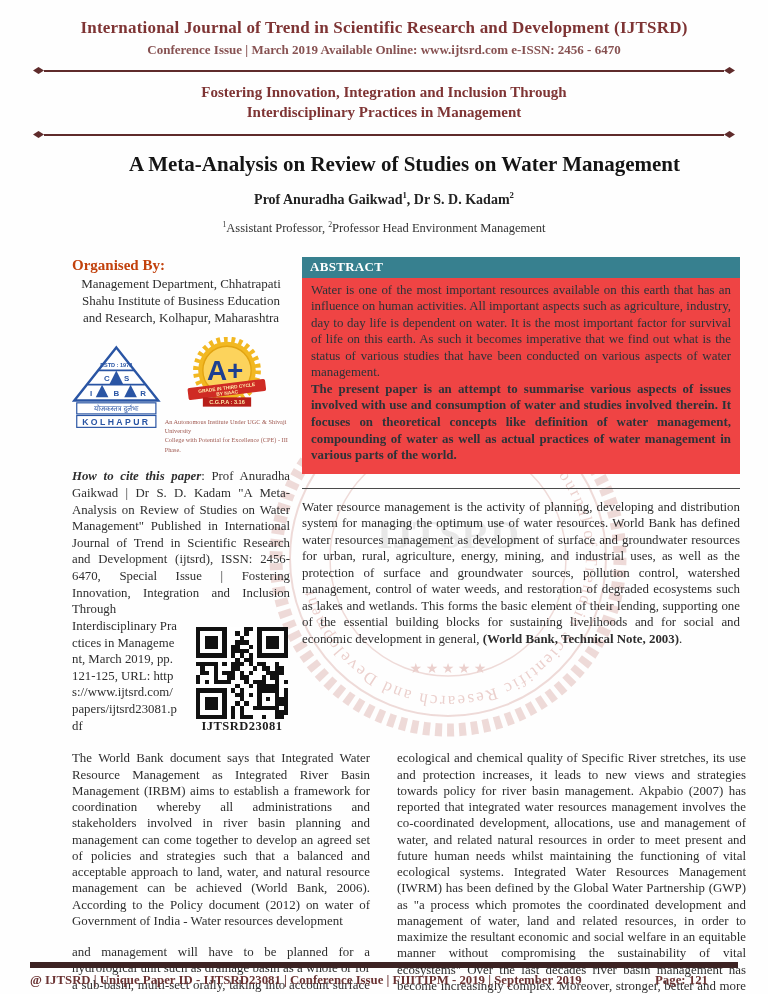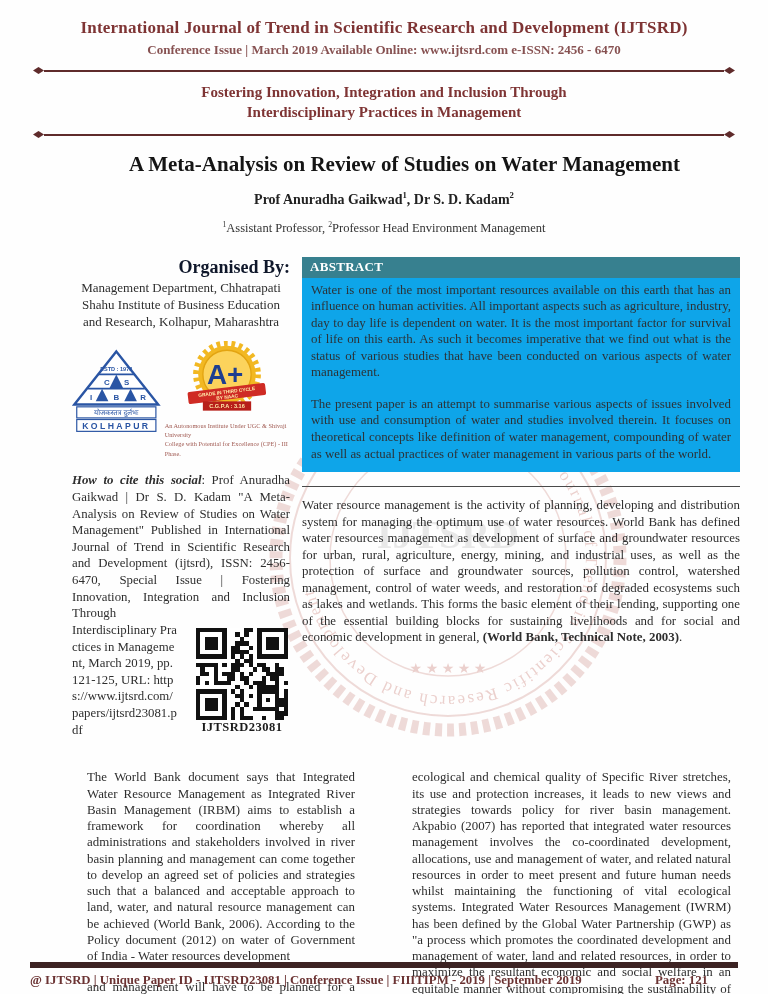--- a/index.html
+++ b/index.html
@@ -20,49 +20,49 @@
   .authors{margin-top:15px;font-size:14px;font-weight:bold;color:#222;}
   .affil{margin-top:12px;font-size:12.5px;color:#333;line-height:1.35;}
   sup{font-size:.62em;vertical-align:super;line-height:0;}
   
   .watermark{position:absolute;left:258px;top:368px;width:380px;height:380px;
     z-index:0;opacity:.30;pointer-events:none;}
   
   .top-cols{position:relative;z-index:1;display:flex;margin:20px 28px 0 72px;gap:12px;}
   .col-left{width:218px;flex:0 0 218px;}
   .col-right{flex:1;}
-  .org-heading{text-align:right;font-weight:bold;font-size:18px;color:#0f172a;}
+  .org-heading{text-align:left;font-weight:bold;font-size:15px;color:#c2410c;}
   .org-body{text-align:center;font-size:13px;line-height:1.3;margin-top:2px;}
   .logos{display:flex;align-items:flex-start;gap:4px;margin:10px 0 8px 0;justify-content:center;}
   .naac-col{display:flex;flex-direction:column;align-items:center;}
   .naac-side{font-size:6.3px;color:#a05a52;line-height:1.5;text-align:left;margin-top:2px;}
   .cite{margin:14px 0 0 0;font-size:12.8px;line-height:1.3;text-align:justify;}
   .cite-lead{font-weight:bold;font-style:italic;}
-  .cite-row{display:flex;gap:15px;align-items:center;}
+  .cite-row{display:flex;gap:15px;align-items:flex-end;}
   .cite2{flex:1;margin:0;font-size:12.8px;line-height:1.3;text-align:left;word-break:break-all;}
   .qr-wrap{flex:0 0 96px;text-align:center;}
   .qr-wrap svg{width:92px;height:92px;display:block;margin:2px auto 0 auto;}
   .qr-label{font-size:12.5px;font-weight:bold;letter-spacing:.5px;color:#1b1b1b;}
   
   .abs-head{background:#37808f;color:#ffffff;font-weight:bold;font-size:13px;
     padding:2px 8px 3px 8px;letter-spacing:.3px;}
-  .abs-body{background:#0ea5e9;padding:4px 9px 10px 9px;font-size:12.9px;
+  .abs-body{background:#ef4444;padding:4px 9px 10px 9px;font-size:12.9px;
     line-height:1.28;text-align:justify;color:#2c3338;}
   .abs-body p{margin:0;}
-  .abs-body p + p{margin-top:15px;}
+  .abs-body p + p{font-weight:bold;}
   .intro-rule{border:none;border-top:1.5px solid #4a4a4a;margin:14px 0 10px 0;}
   .intro-head{font-weight:bold;font-size:13px;color:#1d1d1d;letter-spacing:.2px;}
   .intro-body{margin:2px 0 0 0;font-size:12.9px;line-height:1.28;text-align:justify;}
   .intro-body b{font-weight:bold;}
   
   .bottom-cols{position:relative;z-index:1;display:flex;margin:16px 22px 0 72px;gap:27px;}
   .bcol{font-size:12.9px;line-height:1.26;text-align:justify;}
   .bcol-left{flex:0 0 298px;}
   .bcol-right{flex:1;}
-  .bcol p{margin:15px;}
+  .bcol p{margin:0;}
   .bcol p + p{margin-top:15px;}
   
   footer{position:absolute;left:0;right:0;bottom:6px;z-index:2;}
   .foot-bar{height:6px;background:#3c2323;margin:0 30px;}
   .foot-row{display:flex;justify-content:space-between;margin:5px 60px 0 30px;
     font-size:12.8px;font-weight:bold;color:#6b3333;}
   
   .csiber-svg text{font-family:"Liberation Sans",sans-serif;}
   .naac-svg text{font-family:"Liberation Sans",sans-serif;}
 </style>
@@ -161,21 +161,21 @@
             <rect x="18" y="65" width="52" height="10" fill="#b71f1a"></rect>
             <text x="44" y="72.5" text-anchor="middle" font-size="6" font-weight="bold" fill="#ffe9a8">C.G.P.A : 3.16</text>
           </svg>
           <div class="naac-side">
             <div>An Autonomous Institute Under UGC &amp; Shivaji University</div>
             <div>College with Potential for Excellence (CPE) - III Phase.</div>
           </div>
         </div>
       </div>
 
-      <p class="cite"><span class="cite-lead">How to cite this social</span><span>: Prof Anuradha Gaikwad | Dr S. D. Kadam "A Meta-Analysis on Review of Studies on Water Management" Published in International Journal of Trend in Scientific Research and Development (ijtsrd), ISSN: 2456-6470, Special Issue | Fostering Innovation, Integration and Inclusion Through</span></p>
+      <p class="cite"><span class="cite-lead">How to cite this paper</span><span>: Prof Anuradha Gaikwad | Dr S. D. Kadam "A Meta-Analysis on Review of Studies on Water Management" Published in International Journal of Trend in Scientific Research and Development (ijtsrd), ISSN: 2456-6470, Special Issue | Fostering Innovation, Integration and Inclusion Through</span></p>
 
       <div class="cite-row">
         <p class="cite2">Interdisciplinary Practices in Management, March 2019, pp.121-125, URL: https://www.ijtsrd.com/papers/ijtsrd23081.pdf</p>
         <div class="qr-wrap">
           <svg id="qr-svg" viewBox="0 0 84 84" shape-rendering="crispEdges">
               <rect x="0" y="0" width="84" height="84" fill="#ffffff"></rect>
               <rect x="44" y="0" width="4" height="4" fill="#111"></rect>
               <rect x="48" y="0" width="4" height="4" fill="#111"></rect>
               <rect x="36" y="4" width="4" height="4" fill="#111"></rect>
               <rect x="44" y="4" width="4" height="4" fill="#111"></rect>

